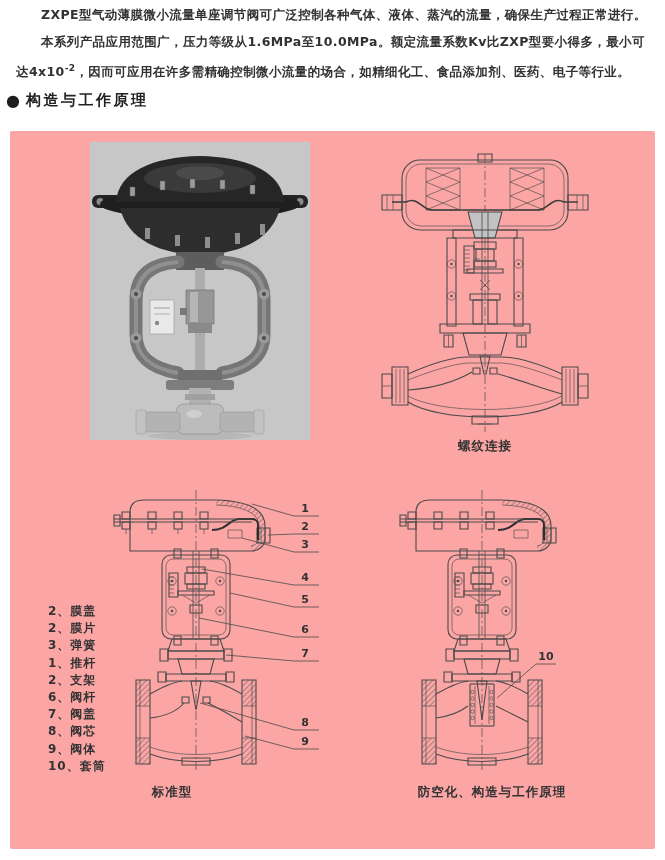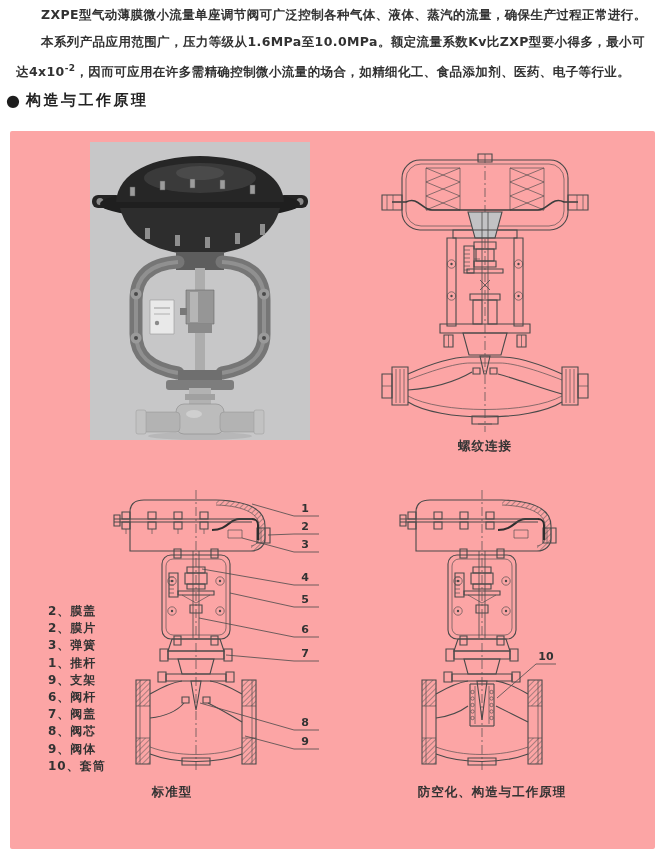--- a/index.html
+++ b/index.html
@@ -220,21 +220,21 @@
       <line class="thin" x1="98" y1="272" x2="112" y2="272"></line>
     </svg>
     <div class="caption cap" style="position:static;margin-top:4px">螺纹连接</div>
   </div>
 
   <div class="parts-list">
     <div>2、膜盖</div>
     <div>2、膜片</div>
     <div>3、弹簧</div>
     <div>1、推杆</div>
-    <div>9、支架</div>
+    <div>2、支架</div>
     <div>6、阀杆</div>
     <div>7、阀盖</div>
     <div>8、阀芯</div>
     <div>9、阀体</div>
     <div>10、套筒</div>
   </div>
 
   <div class="fig fig-standard">
     <svg class="draw" width="215" height="285" viewBox="0 0 215 285">
       <line class="cl" x1="84" y1="2" x2="84" y2="282"></line>

